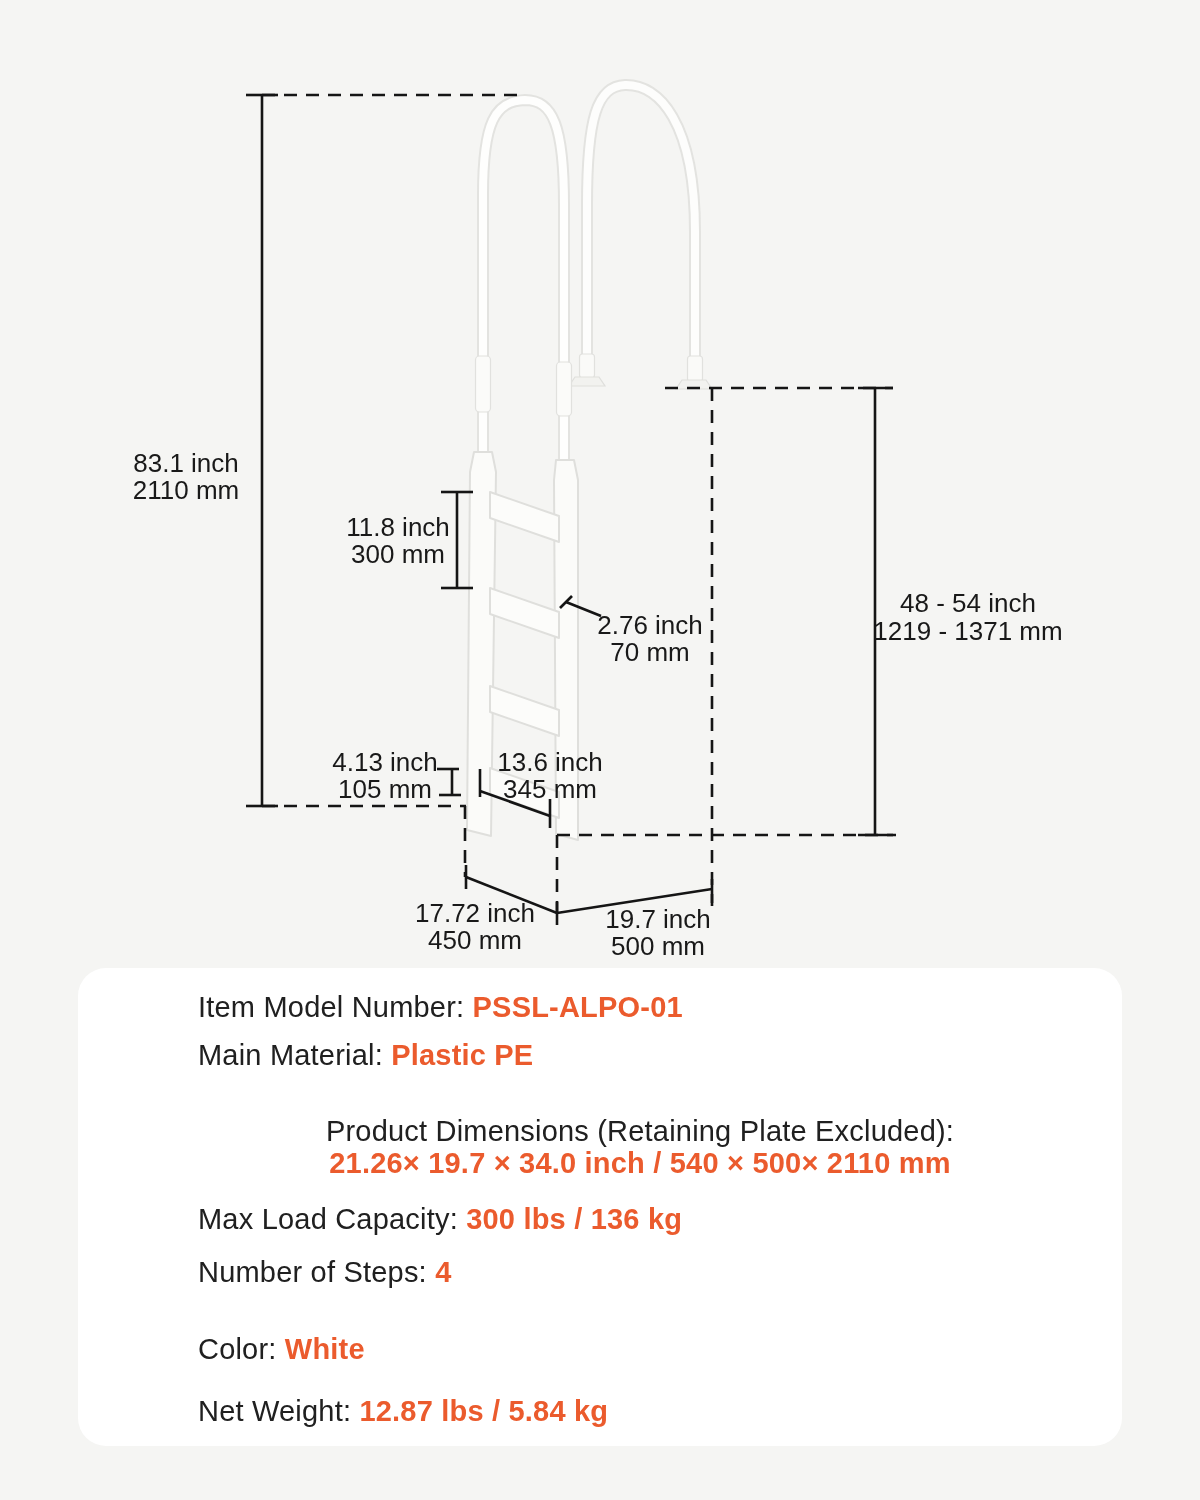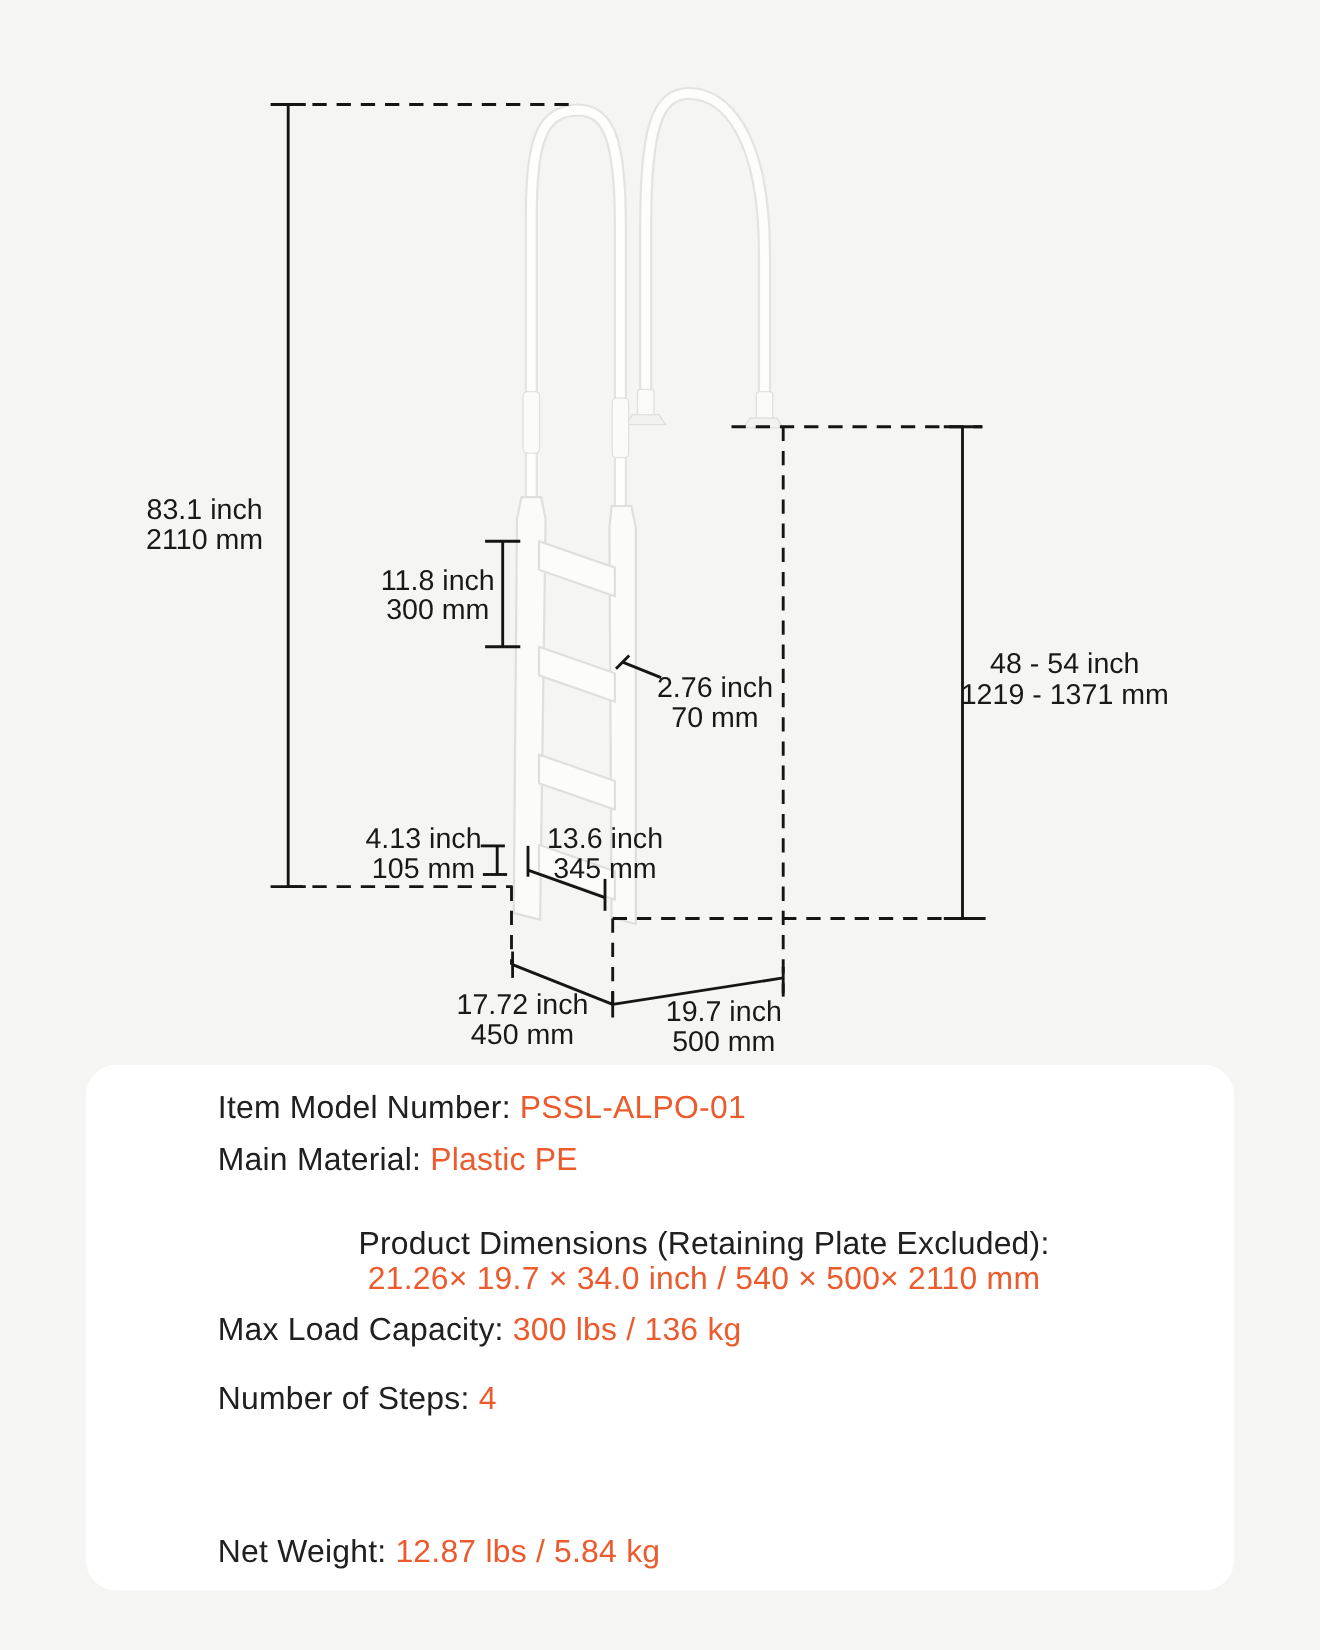--- a/index.html
+++ b/index.html
@@ -33,21 +33,21 @@
     left:120px;
     right:40px;
     line-height:30px;
     font-size:29px;
     color:#202020;
     letter-spacing:0.2px;
   }
   .spec-row.stacked{line-height:32px;text-align:center;}
   .spec-value{
     color:#eb5b2d;
-    font-weight:400;
+    font-weight:700;
   }
   .spec-row.stacked .spec-value{display:block;}
 </style>
 </head>
 <body>
 
 <div class="diagram">
 <svg width="1200" height="968" viewBox="0 0 1200 968" xmlns="http://www.w3.org/2000/svg">
 
   <g>
@@ -165,22 +165,25 @@
 <div class="spec-card">
   <div class="spec-row" style="top:24px">
     <span class="spec-label">Item Model Number: </span><span class="spec-value">PSSL-ALPO-01</span>
   </div>
   <div class="spec-row" style="top:72px">
     <span class="spec-label">Main Material: </span><span class="spec-value">Plastic PE</span>
   </div>
   <div class="spec-row stacked" style="top:147px">
     <span class="spec-label">Product Dimensions (Retaining Plate Excluded):</span><span class="spec-value">21.26× 19.7 × 34.0 inch / 540 × 500× 2110 mm</span>
   </div>
-  <div class="spec-row" style="top:226px">
+  <div class="spec-row" style="top:236px">
     <span class="spec-label">Max Load Capacity: </span><span class="spec-value">300 lbs / 136 kg</span>
   </div>
   <div class="spec-row" style="top:289px">
     <span class="spec-label">Number of Steps: </span><span class="spec-value">4</span>
+  </div>
+  <div class="spec-row" style="top:366px">
+    <span class="spec-label">Color: </span><span class="spec-value">White</span>
   </div>
   <div class="spec-row" style="top:428px">
     <span class="spec-label">Net Weight: </span><span class="spec-value">12.87 lbs / 5.84 kg</span>
   </div>
 </div>
 
 </body></html>

